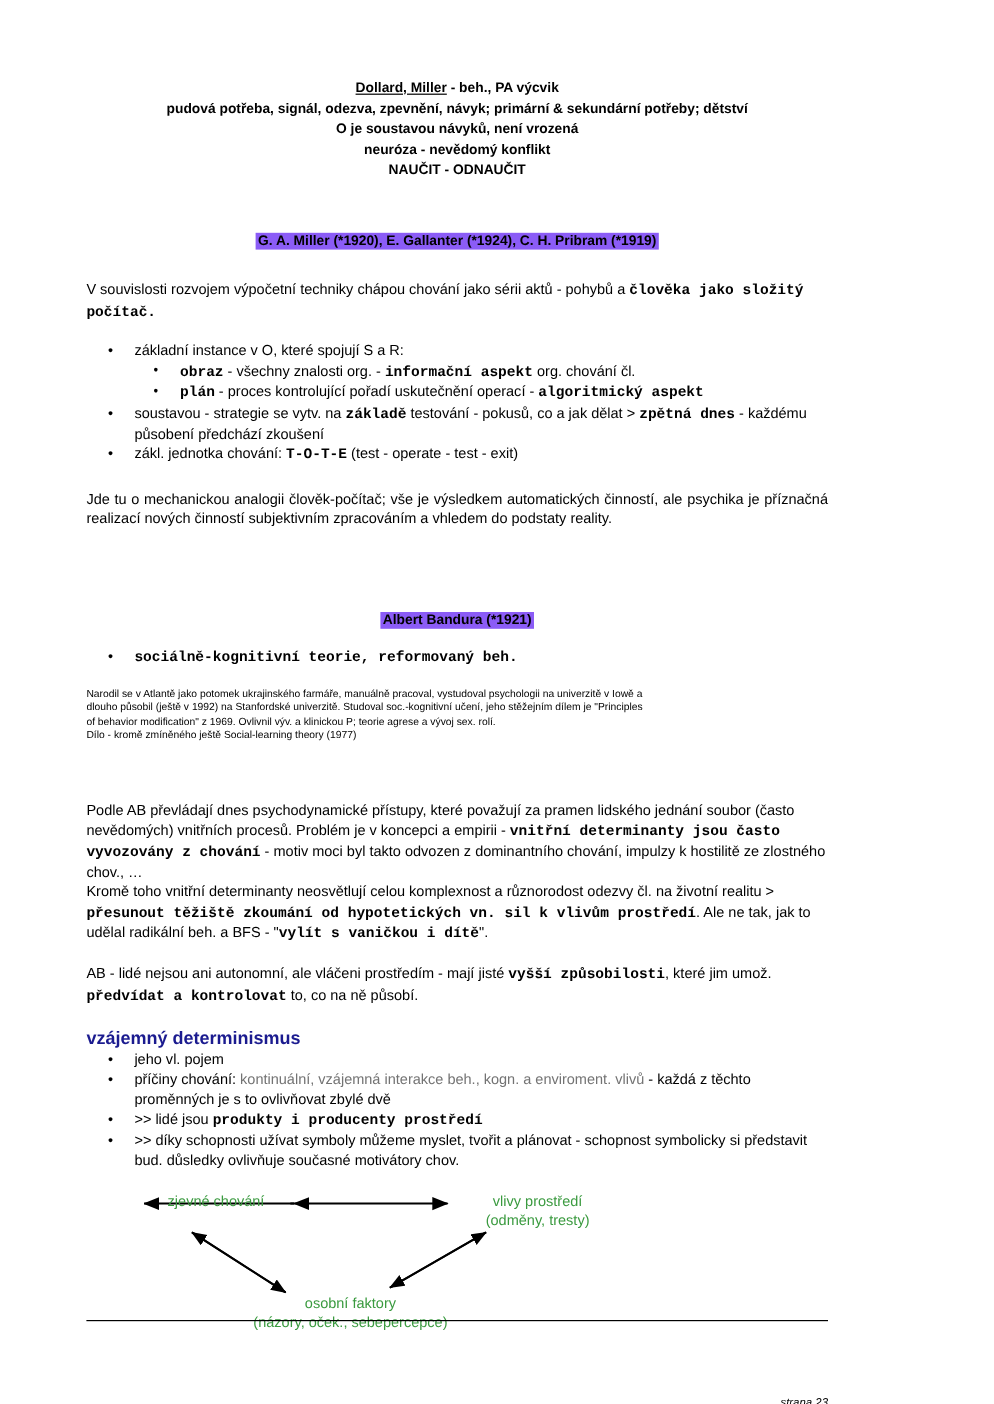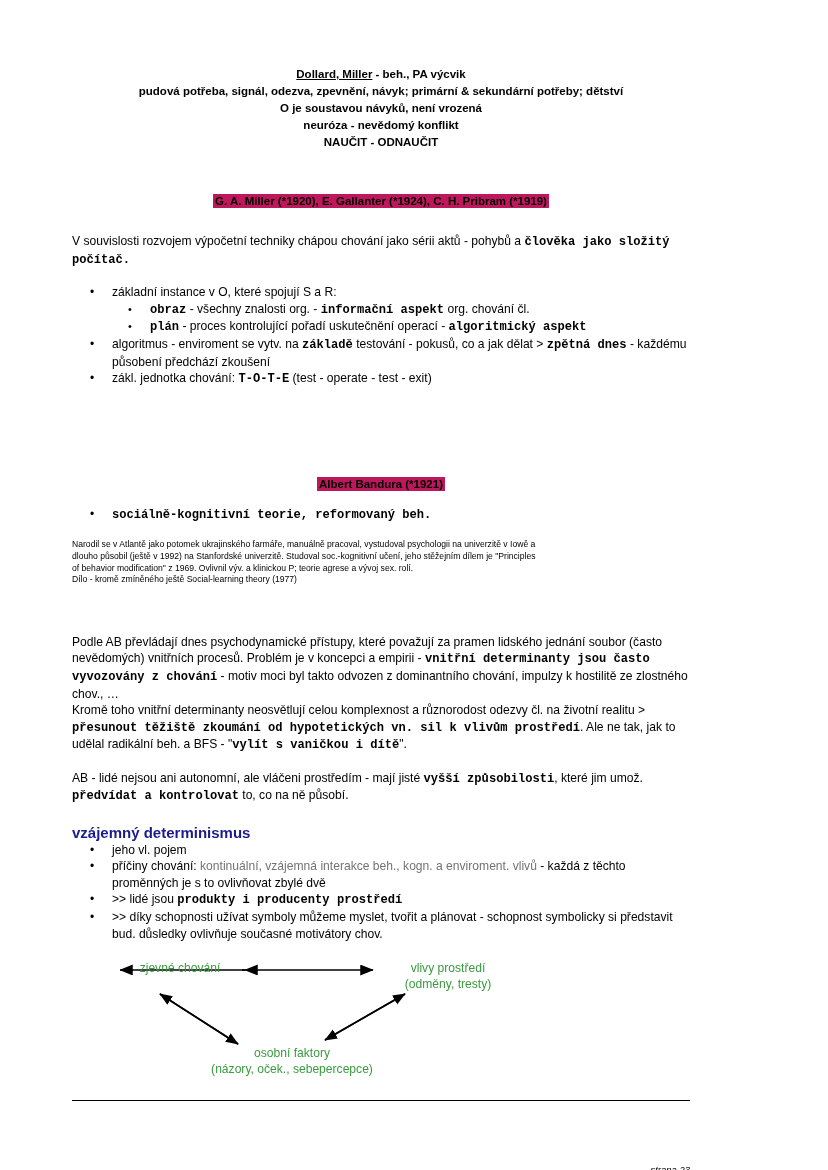--- a/index.html
+++ b/index.html
@@ -30,21 +30,21 @@
   .hdr .u { text-decoration: underline; }
   .hdr-line { display: block; }
 
   
   .section-head {
     text-align: center;
     font-weight: bold;
     font-size: 11.5px;
   }
   .hl {
-    background: #be185d;
+    background: #8b5cf6;
     padding: 1px 2px;
   }
 
   
   p.body {
     font-size: 12.1px;
     line-height: 16.6px;
     margin: 0;
     text-align: left;
   }
@@ -180,30 +180,31 @@
             <b>obraz</b><span> - všechny znalosti org. - </span><b>informační aspekt</b><span> org. chování čl.</span>
           </li>
           <li>
             <span class="bul">•</span>
             <b>plán</b><span> - proces kontrolující pořadí uskutečnění operací - </span><b>algoritmický aspekt</b><span></span>
           </li>
         </ul>
       </li>
       <li>
         <span class="bul">•</span>
-        <span>algoritmus - enviroment se vytv. na </span><b>základě</b><span> testování - pokusů, co a jak dělat &gt; </span><b>zpětná dnes</b><span> - každému působení předchází zkoušení</span>
+        <span>soustavou - strategie se vytv. na </span><b>základě</b><span> testování - pokusů, co a jak dělat &gt; </span><b>zpětná dnes</b><span> - každému působení předchází zkoušení</span>
       </li>
       <li>
         <span class="bul">•</span>
         <span>zákl. jednotka chování: </span><b>T-O-T-E</b><span> (test - operate - test - exit)</span>
       </li>
     </ul>
 
     <div class="sp20"></div>
 
+    <p class="body just">Jde tu o mechanickou analogii člověk-počítač; vše je výsledkem automatických činností, ale psychika je příznačná realizací nových činností subjektivním zpracováním a vhledem do podstaty reality.</p>
 
     <div class="sp44"></div>
     <div class="sp26"></div>
 
     <div class="section-head"><span class="hl">Albert Bandura (*1921)</span></div>
 
     <div class="sp16"></div>
 
     <ul class="lv1">
       <li>

